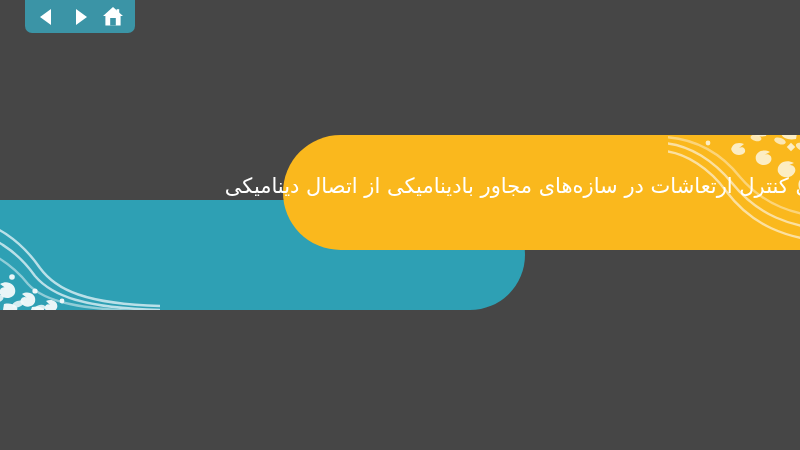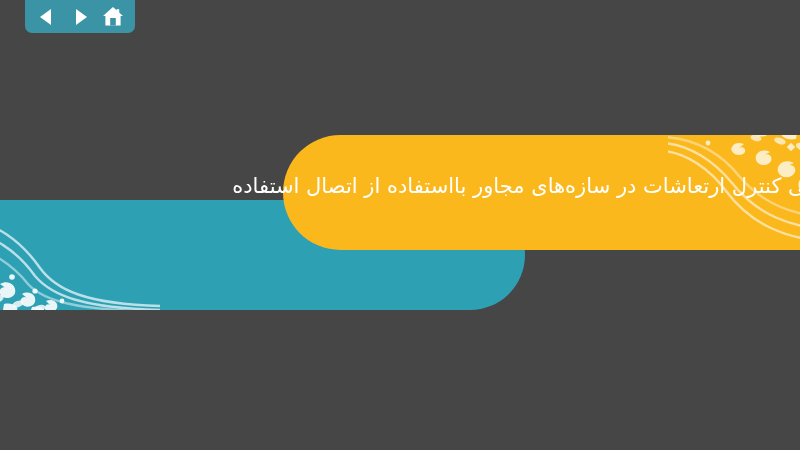--- a/index.html
+++ b/index.html
@@ -183,21 +183,21 @@
         <ellipse cx="134" cy="12" rx="6.5" ry="3.6" transform="rotate(25 134 12)"></ellipse>
         <ellipse cx="112" cy="6" rx="6" ry="3.2" transform="rotate(18 112 6)"></ellipse>
         <ellipse cx="88" cy="3" rx="5.5" ry="3" transform="rotate(12 88 3)"></ellipse>
         <path d="M175,24 c-7,2 -11,10 -8,16 c3,5 9,3 8,-3 c-1,-4 2,-9 7,-10 z"></path>
       </g>
     </svg>
   </div>
 
   <div class="title-wrap">
     <div class="title-line">بررسی کنترل ارتعاشات در سازه‌های مجاور با</div>
-    <div class="title-line">استفاده از اتصال استفاده</div>
+    <div class="title-line">دینامیکی از اتصال دینامیکی</div>
   </div>
 
   <div class="navbar">
     <div class="nav-btn">
       <svg width="20" height="20" viewBox="0 0 20 20">
         <path d="M14 2 L14 18 L3 10 Z" fill="#FFFFFF"></path>
       </svg>
     </div>
     <div class="nav-btn">
       <svg width="20" height="20" viewBox="0 0 20 20">

